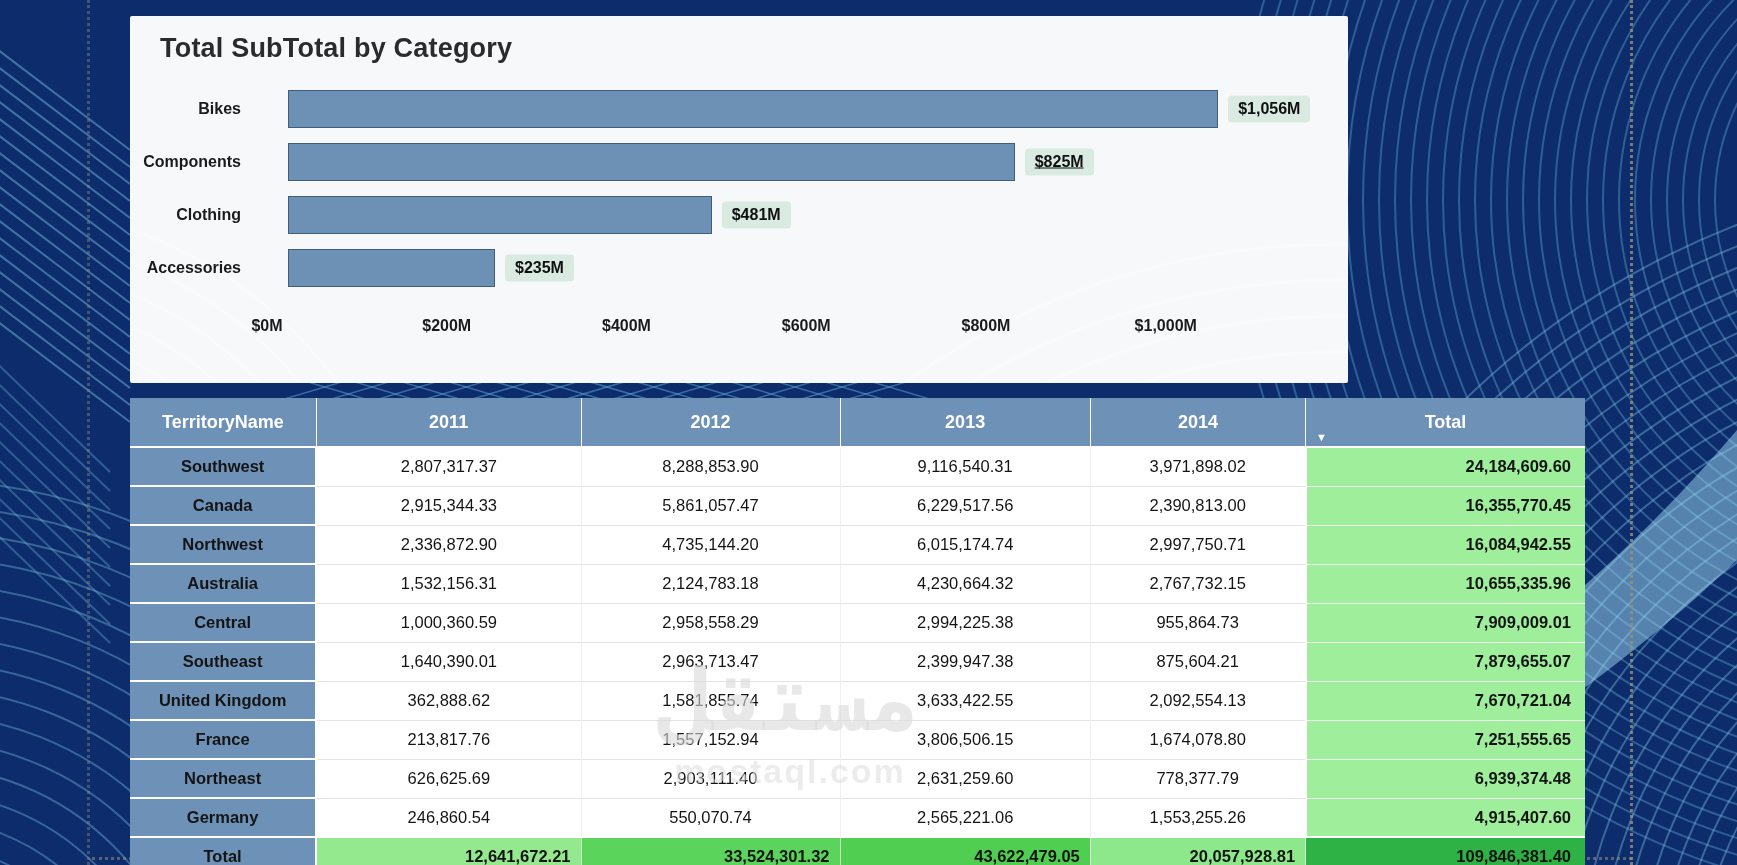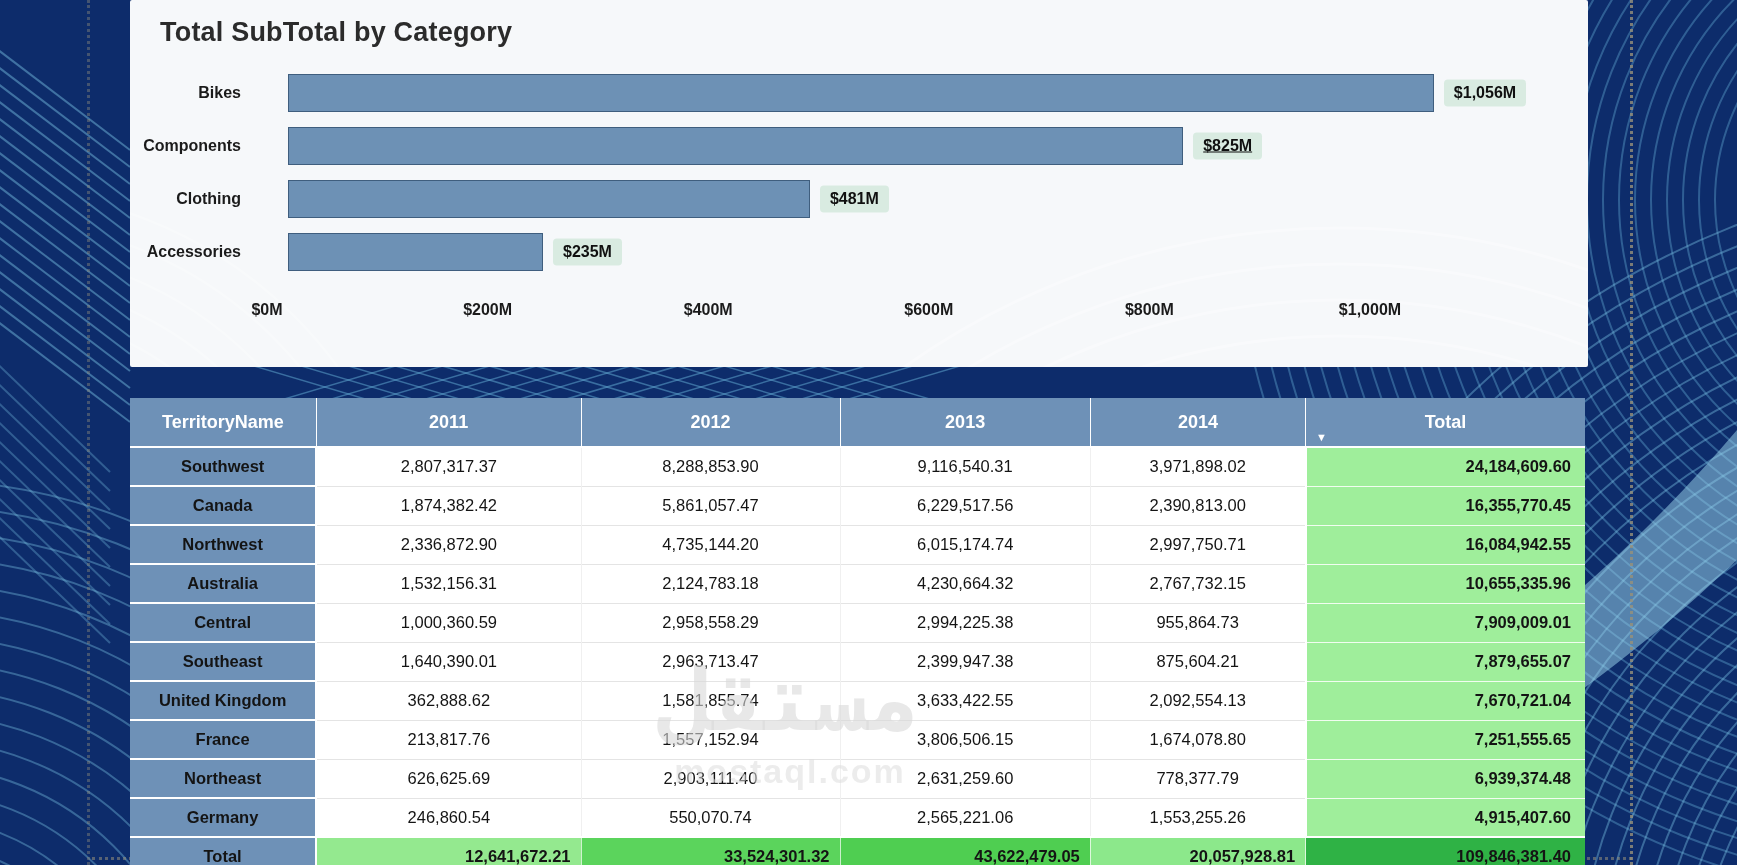--- a/index.html
+++ b/index.html
@@ -9,21 +9,21 @@
 
   
   .guide{position:absolute;z-index:1;}
   .guide-right{left:1630px;top:0;height:865px;width:0;border-left:3px dotted #97917B;opacity:.8;}
   .guide-left{left:87px;top:0;height:865px;width:0;border-left:3px dotted #97917B;opacity:.4;}
   .guide-bottom{left:92px;top:857px;width:1540px;height:0;border-top:3px dotted #97917B;opacity:.55;}
 
   .panel{position:absolute;background:var(--panel-bg);z-index:2;border-radius:2px;}
 
   
-  .chart-panel{left:130px;top:0;width:1458px;height:367px;overflow:hidden;}
+  .chart-panel{left:130px;top:16px;width:1218px;height:367px;overflow:hidden;}
   .panel-decor{position:absolute;left:0;top:0;width:1458px;height:367px;pointer-events:none;}
   .chart-title{position:relative;margin:0;padding:16px 0 0 30px;font-size:27px;font-weight:600;
                color:#2B2B2B;letter-spacing:.2px;line-height:32px;}
   .chart-body{position:relative;margin-top:26px;}
   .c-row{display:flex;align-items:center;height:38px;margin-bottom:15px;gap:21px;}
   .c-label{width:137px;box-sizing:border-box;padding-right:26px;text-align:right;
            font-size:16px;font-weight:700;color:#1B1B1B;flex:none;}
   .c-track{position:relative;flex:1;height:38px;margin-right:25px;}
   .c-bar{position:absolute;left:0;top:0;height:100%;box-sizing:border-box;
          background:var(--bar-fill);border:1.5px solid var(--bar-border);}
@@ -289,21 +289,21 @@
           <tr>
             <td class="rowlabel">Southwest</td>
             <td class="num">2,807,317.37</td>
             <td class="num">8,288,853.90</td>
             <td class="num">9,116,540.31</td>
             <td class="num">3,971,898.02</td>
             <td class="totalcol">24,184,609.60</td>
           </tr>
           <tr>
             <td class="rowlabel">Canada</td>
-            <td class="num">1,874,382.42</td>
+            <td class="num">2,915,344.33</td>
             <td class="num">5,861,057.47</td>
             <td class="num">6,229,517.56</td>
             <td class="num">2,390,813.00</td>
             <td class="totalcol">16,355,770.45</td>
           </tr>
           <tr>
             <td class="rowlabel">Northwest</td>
             <td class="num">2,336,872.90</td>
             <td class="num">4,735,144.20</td>
             <td class="num">6,015,174.74</td>

